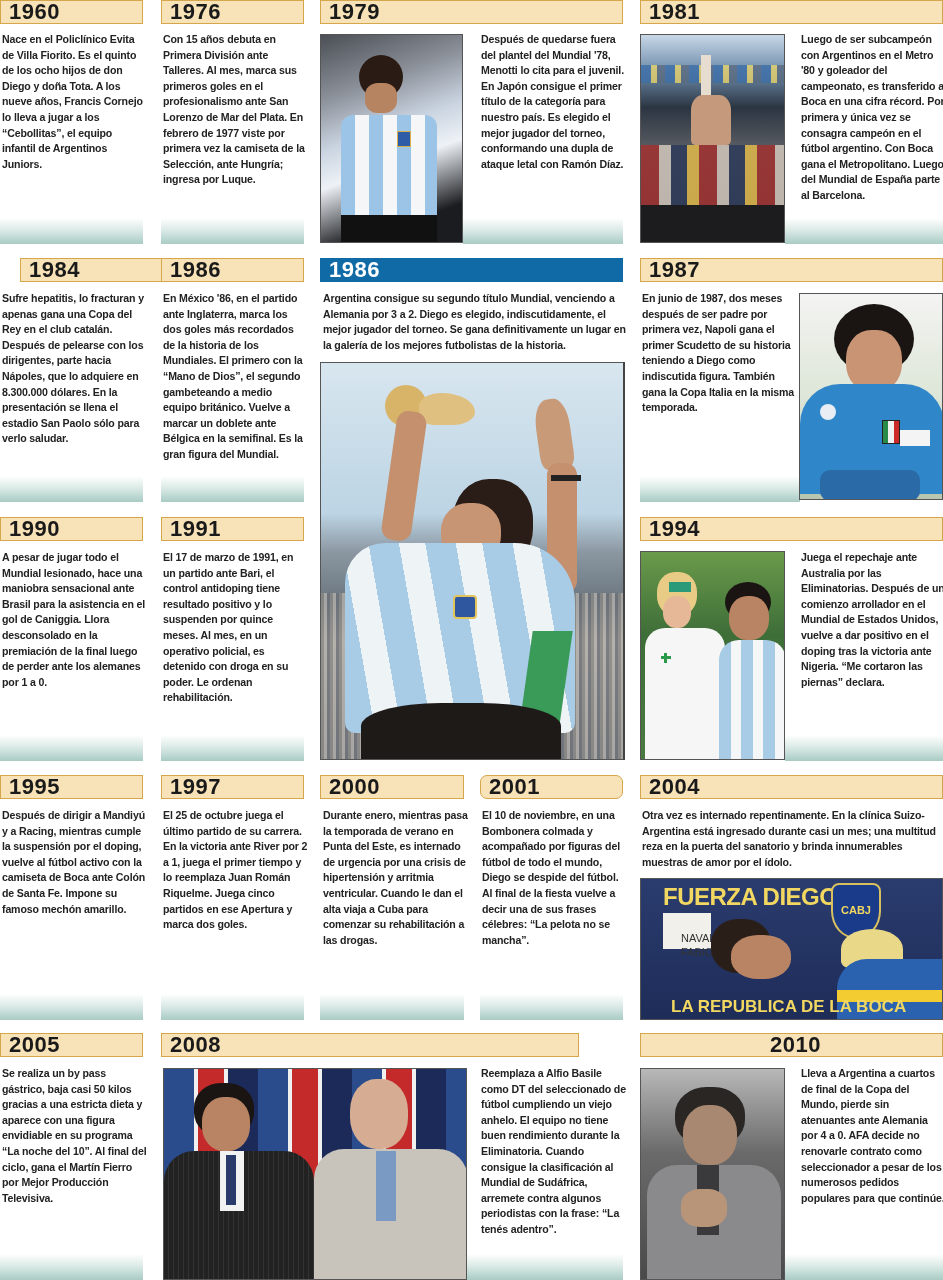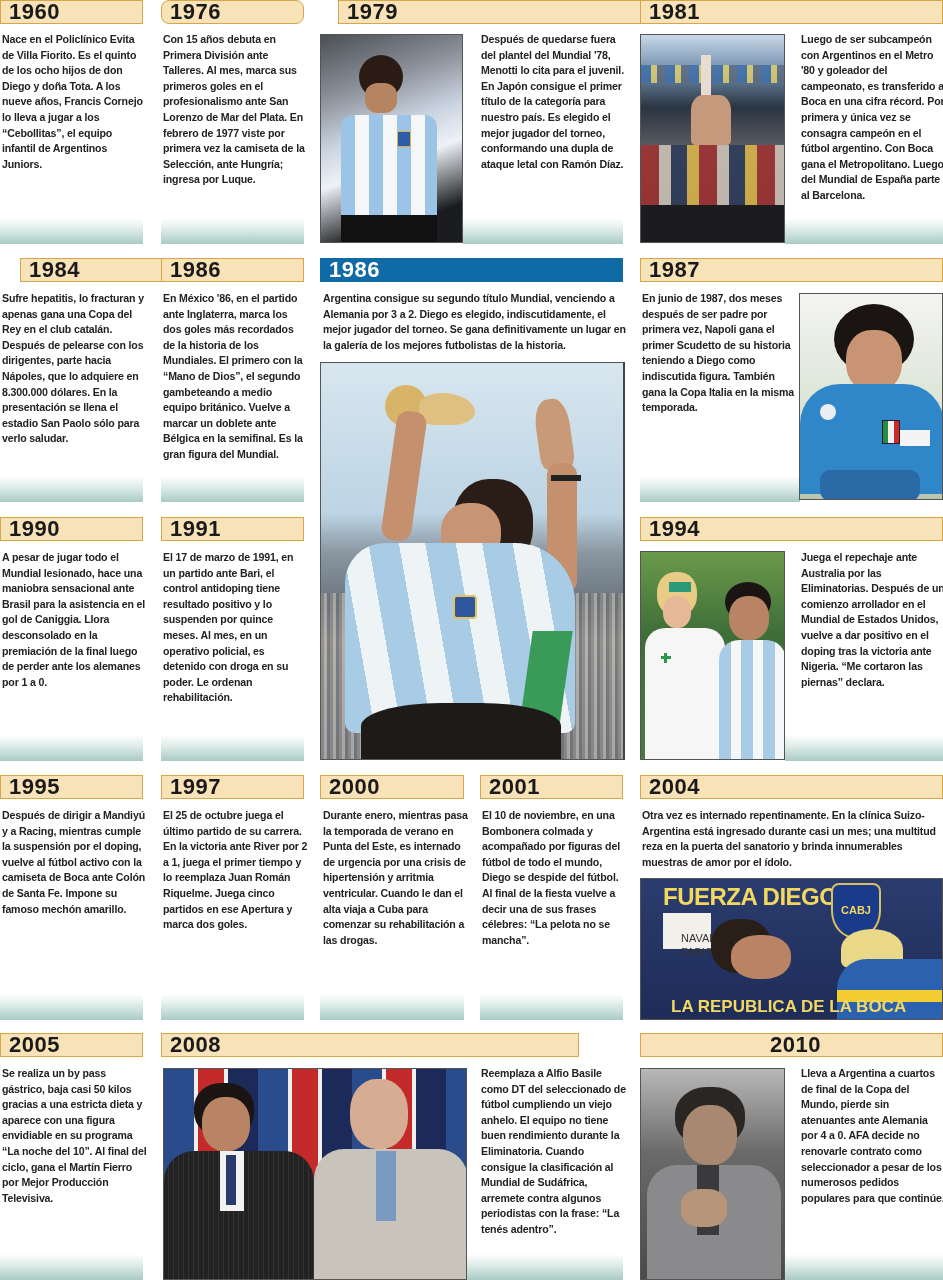--- a/index.html
+++ b/index.html
@@ -29,27 +29,27 @@
 </head>
 <body>
 
 <div>
   <div class="yr" style="left:0;top:0;width:143px;">1960</div>
   <div class="txt" style="left:2px;top:32px;width:145px;">Nace en el Policlínico Evita de Villa Fiorito. Es el quinto de los ocho hijos de don Diego y doña Tota. A los nueve años, Francis Cornejo lo lleva a jugar a los “Cebollitas”, el equipo infantil de Argentinos Juniors.</div>
   <div class="grad" style="left:0;top:218px;width:143px;"></div>
 </div>
 
 <div>
-  <div class="yr" style="left:161px;top:0;width:143px;border-radius:8px;">1976</div>
+  <div class="yr" style="left:161px;top:0;width:143px;">1976</div>
   <div class="txt" style="left:163px;top:32px;width:145px;">Con 15 años debuta en Primera División ante Talleres. Al mes, marca sus primeros goles en el profesionalismo ante San Lorenzo de Mar del Plata. En febrero de 1977 viste por primera vez la camiseta de la Selección, ante Hungría; ingresa por Luque.</div>
   <div class="grad" style="left:161px;top:218px;width:143px;"></div>
 </div>
 
 <div>
-  <div class="yr" style="left:320px;top:0;width:303px;margin-left:18px;">1979</div>
+  <div class="yr" style="left:320px;top:0;width:303px;">1979</div>
   <div class="photo" style="left:320px;top:34px;width:143px;height:209px;background:linear-gradient(160deg,#4b4f55 0%,#8a8f98 25%,#c9d3e0 45%,#eef2f6 60%,#1a1c20 85%);">
     <div style="position:absolute;left:38px;top:20px;width:44px;height:44px;border-radius:50%;background:#2a1c14;"></div>
     <div style="position:absolute;left:44px;top:48px;width:32px;height:30px;border-radius:40%;background:#b78462;"></div>
     <div style="position:absolute;left:20px;top:80px;width:96px;height:100px;border-radius:12px 12px 0 0;background:repeating-linear-gradient(90deg,#9cc4e6 0 14px,#f4f6f8 14px 28px);"></div>
     <div style="position:absolute;left:76px;top:96px;width:14px;height:16px;background:#2f5ca6;border:1px solid #d8b04a;"></div>
     <div style="position:absolute;left:20px;top:180px;width:96px;height:29px;background:#111;"></div>
   </div>
   <div class="txt" style="left:481px;top:32px;width:145px;">Después de quedarse fuera del plantel del Mundial '78, Menotti lo cita para el juvenil. En Japón consigue el primer título de la categoría para nuestro país. Es elegido el mejor jugador del torneo, conformando una dupla de ataque letal con Ramón Díaz.</div>
   <div class="grad" style="left:480px;top:218px;width:143px;"></div>
   <div class="grad" style="left:463px;top:218px;width:17px;"></div>
@@ -157,21 +157,21 @@
   <div class="grad" style="left:161px;top:994px;width:143px;"></div>
 </div>
 
 <div>
   <div class="yr" style="left:320px;top:775px;width:144px;">2000</div>
   <div class="txt" style="left:323px;top:808px;width:145px;">Durante enero, mientras pasa la temporada de verano en Punta del Este, es internado de urgencia por una crisis de hipertensión y arritmia ventricular. Cuando le dan el alta viaja a Cuba para comenzar su rehabilitación a las drogas.</div>
   <div class="grad" style="left:320px;top:994px;width:144px;"></div>
 </div>
 
 <div>
-  <div class="yr" style="left:480px;top:775px;width:143px;">2001</div>
+  <div class="yr" style="left:480px;top:775px;width:143px;border-radius:7px;">2001</div>
   <div class="txt" style="left:482px;top:808px;width:145px;">El 10 de noviembre, en una Bombonera colmada y acompañado por figuras del fútbol de todo el mundo, Diego se despide del fútbol. Al final de la fiesta vuelve a decir una de sus frases célebres: “La pelota no se mancha”.</div>
   <div class="grad" style="left:480px;top:994px;width:143px;"></div>
 </div>
 
 <div>
   <div class="yr" style="left:640px;top:775px;width:303px;">2004</div>
   <div class="txt" style="left:642px;top:808px;width:301px;">Otra vez es internado repentinamente. En la clínica Suizo-Argentina está ingresado durante casi un mes; una multitud reza en la puerta del sanatorio y brinda innumerables muestras de amor por el ídolo.</div>
   <div class="photo" style="left:640px;top:878px;width:303px;height:142px;background:linear-gradient(180deg,#2a3c6e 0%,#1e2c58 100%);">
     <div style="position:absolute;left:22px;top:4px;font:bold 24px 'Liberation Sans',sans-serif;color:#f2d860;letter-spacing:-0.5px;">FUERZA DIEGO</div>
     <div style="position:absolute;left:22px;top:34px;width:48px;height:32px;background:#f2f0ea;font:11px 'Liberation Sans',sans-serif;color:#333;line-height:14px;padding:18px;">NAVALTÍN FABIO</div>

